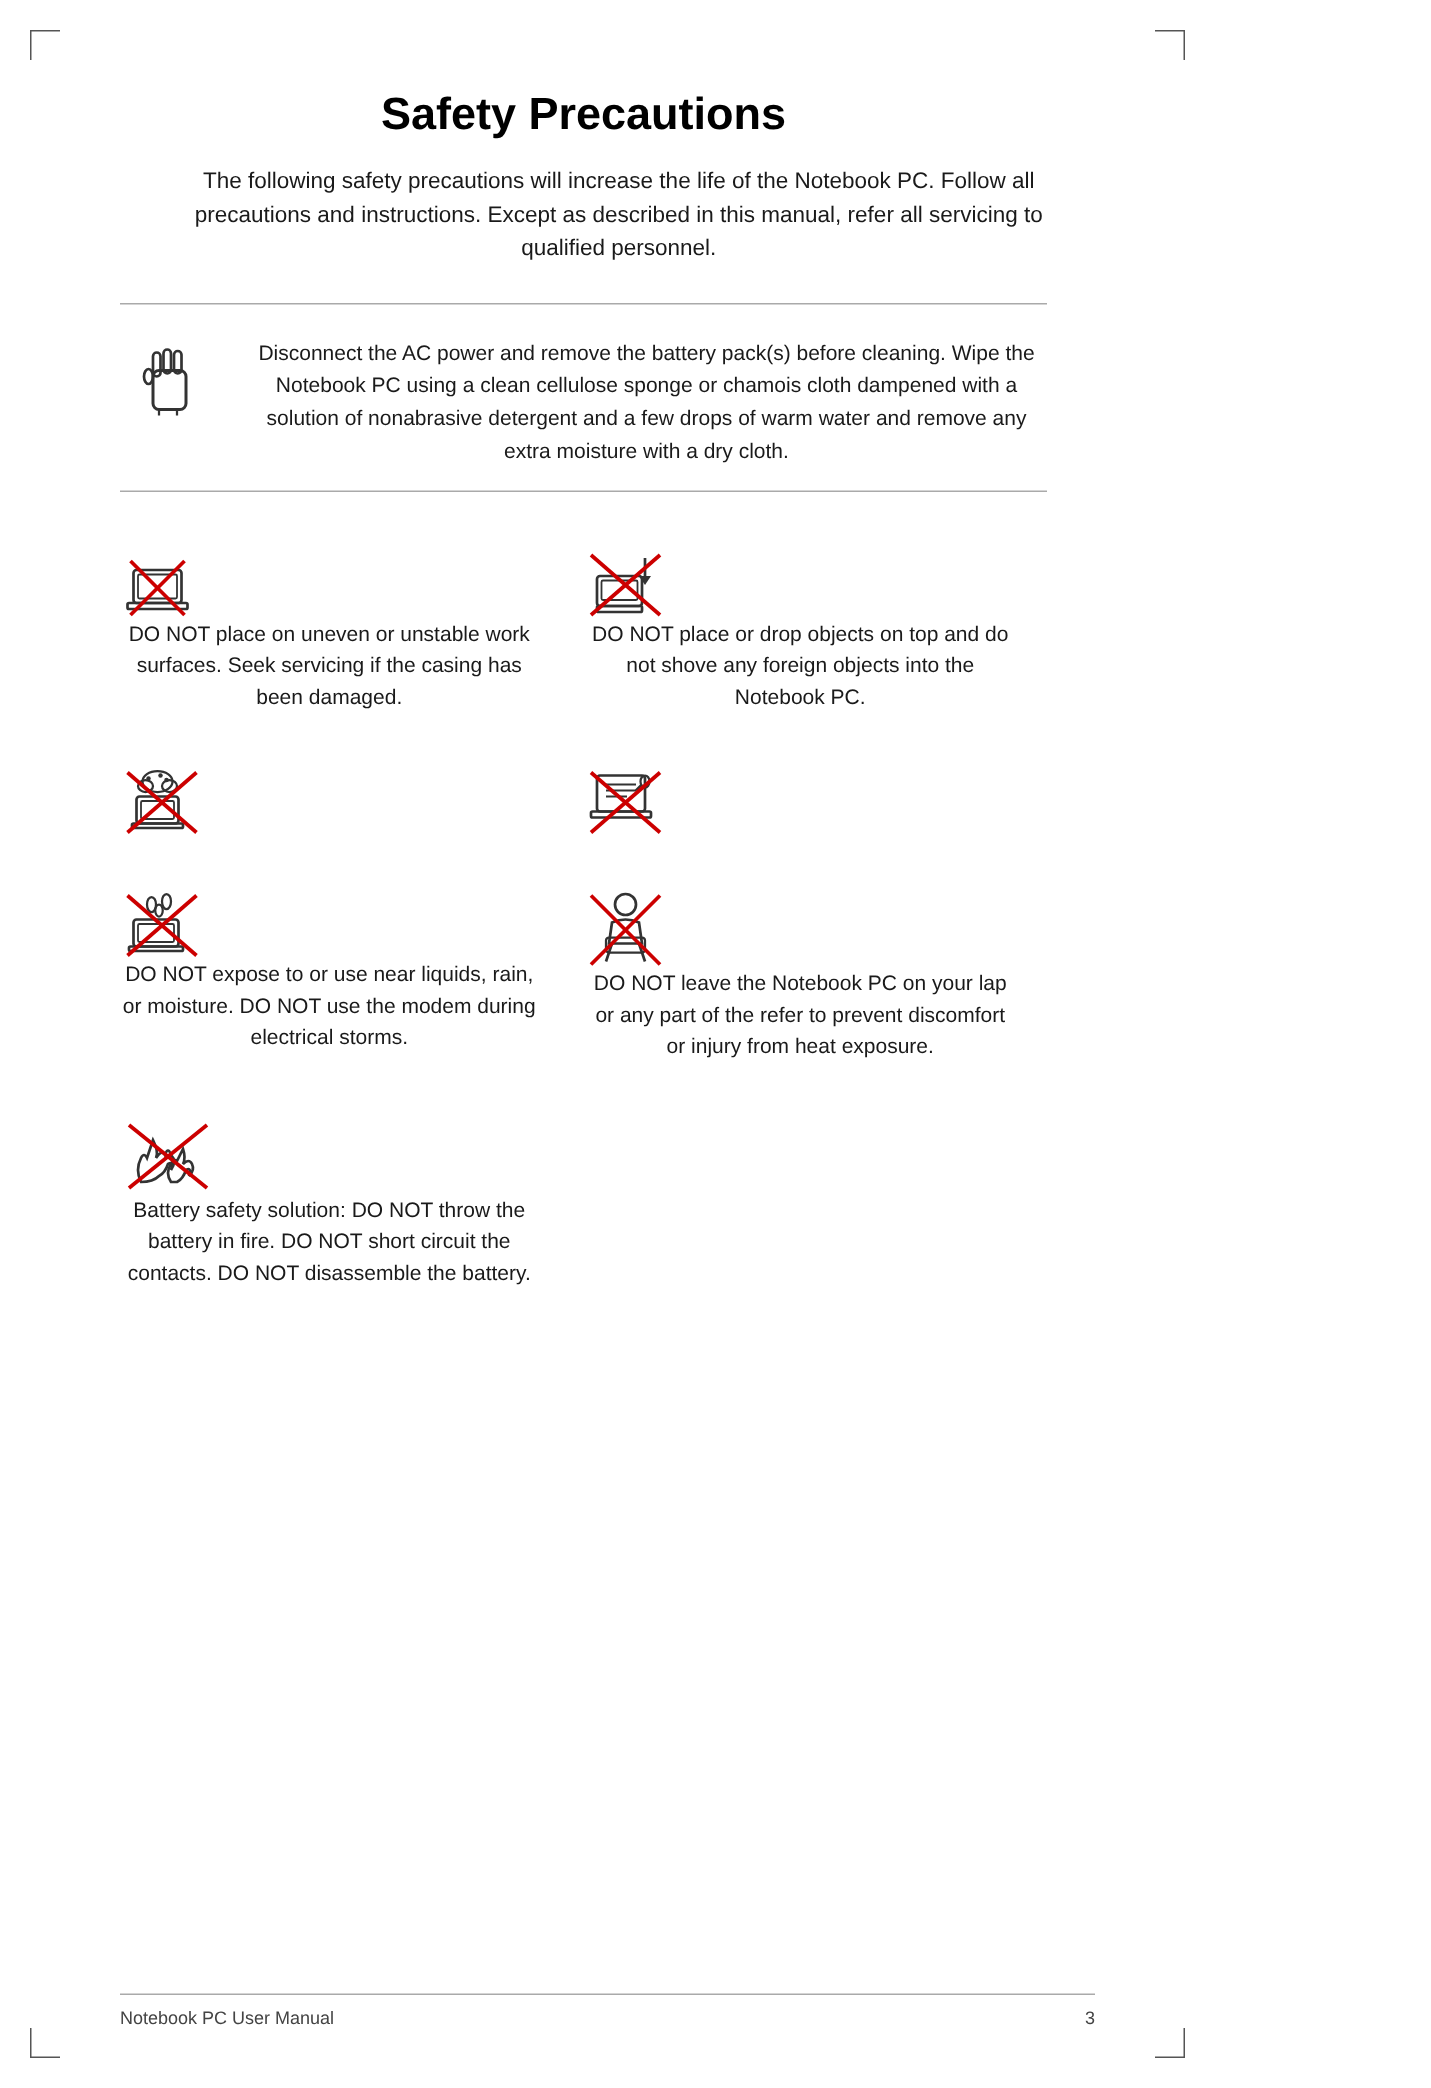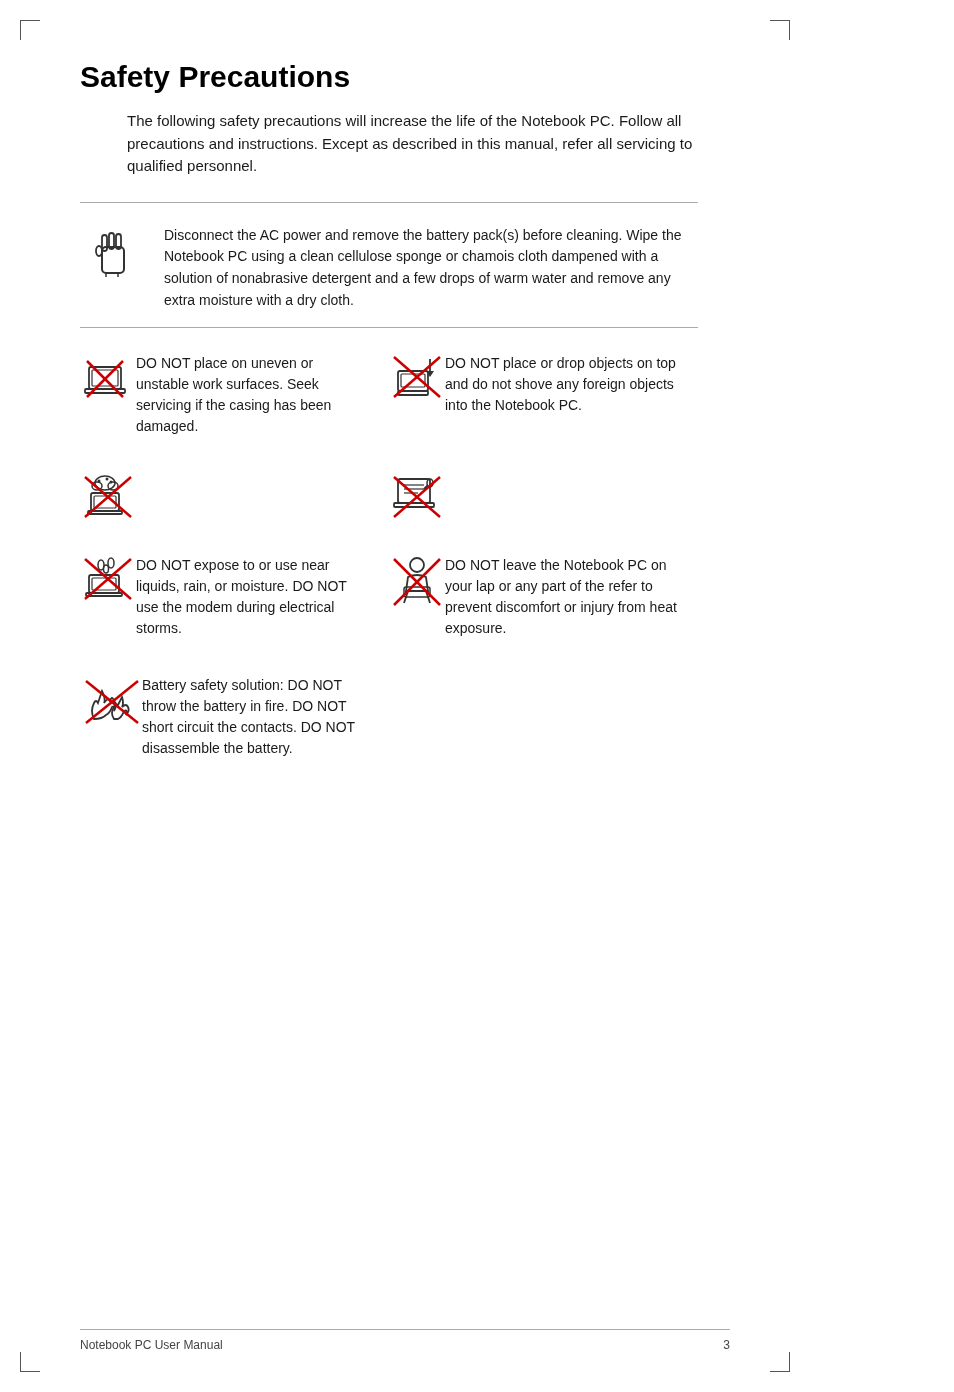--- a/index.html
+++ b/index.html
@@ -10,20 +10,21 @@
       min-height: 1392px;
       position: relative;
       color: #1a1a1a;
     }
 
     .page {
       width: 810px;
       min-height: 1392px;
       padding: 60px 112px 60px 80px;
       position: relative;
+      text-align: center;
     }
 
     
     .corner-mark {
       position: absolute;
       width: 20px;
       height: 20px;
     }
     .corner-mark.tl { top: 20px; left: 20px; border-top: 1px solid #555; border-left: 1px solid #555; }
     .corner-mark.tr { top: 20px; right: 20px; border-top: 1px solid #555; border-right: 1px solid #555; }
@@ -51,41 +52,42 @@
       margin: 12px 0;
     }
 
     
     .cleaning-block {
       display: flex;
       align-items: flex-start;
       gap: 20px;
       padding: 10px 0 16px 0;
       border-bottom: 1px solid #aaa;
-      margin-bottom: 7px;
+      margin-bottom: 20px;
     }
 
     .cleaning-text {
       font-size: 14px;
       line-height: 1.55;
       max-width: 620px;
     }
 
     
     .precautions-grid {
       display: grid;
       grid-template-columns: 1fr 1fr;
       gap: 0;
     }
 
     .precaution-item {
       display: flex;
       align-items: flex-start;
       gap: 0;
       padding: 18px 20px 18px 0;
+      flex-direction: column;
     }
 
     .precaution-item:nth-child(odd) {
       padding-right: 30px;
     }
 
     .precaution-text {
       font-size: 14px;
       line-height: 1.5;
     }

